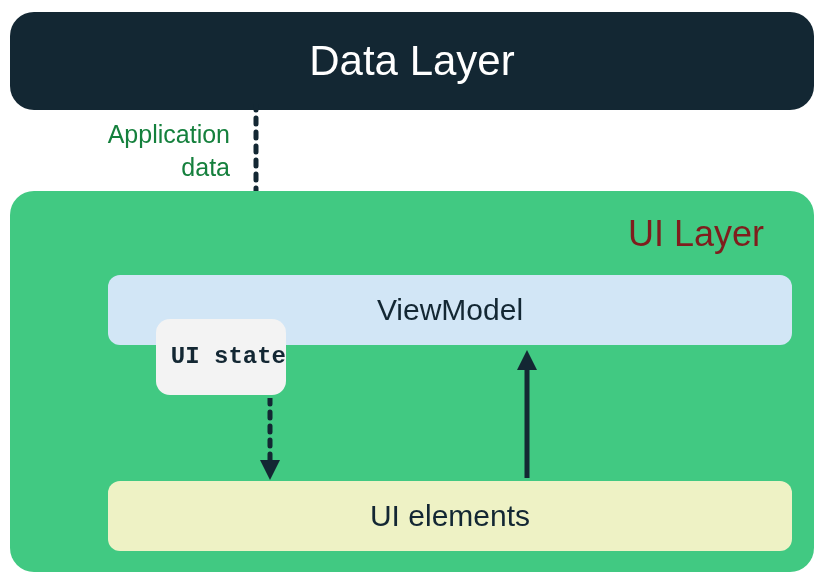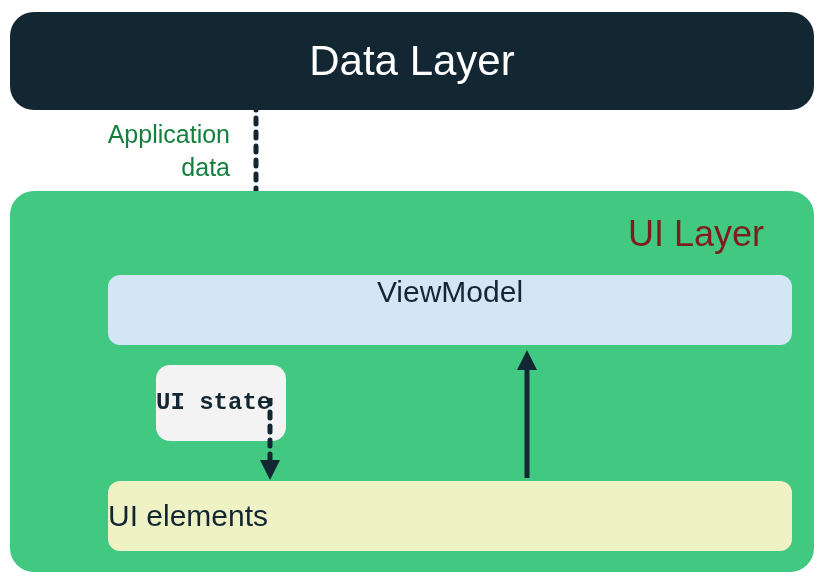--- a/index.html
+++ b/index.html
@@ -61,60 +61,59 @@
     }
     .viewmodel-box {
       position: absolute;
       left: 98px;
       top: 84px;
       width: 684px;
       height: 70px;
       background: #d2e6f6;
       border-radius: 12px;
       display: flex;
-      align-items: flex-start;
+      align-items: center;
       justify-content: center;
     }
     .viewmodel-text {
       color: #132733;
       font-size: 30px;
       font-weight: 400;
     }
     .ui-state-box {
       position: absolute;
       left: 146px;
       top: 128px;
       width: 130px;
       height: 76px;
       background: #f3f3f3;
       border-radius: 14px;
       display: flex;
       align-items: center;
-      justify-content: flex-start;
+      justify-content: flex-end;
       text-align: center;
-      margin-top: 46px;
     }
     .ui-state-text {
       color: #132733;
       font-size: 24px;
       font-weight: 700;
       font-family: 'Courier New', monospace;
       line-height: 1.3;
     }
     .ui-elements-box {
       position: absolute;
       left: 98px;
       top: 290px;
       width: 684px;
       height: 70px;
       background: #eef2c5;
       border-radius: 12px;
       display: flex;
       align-items: center;
-      justify-content: flex-start;
+      justify-content: center;
     }
     .ui-elements-text {
       color: #132733;
       font-size: 30px;
       font-weight: 400;
     }
     .events-label {
       position: absolute;
       left: 548px;
       top: 218px;

